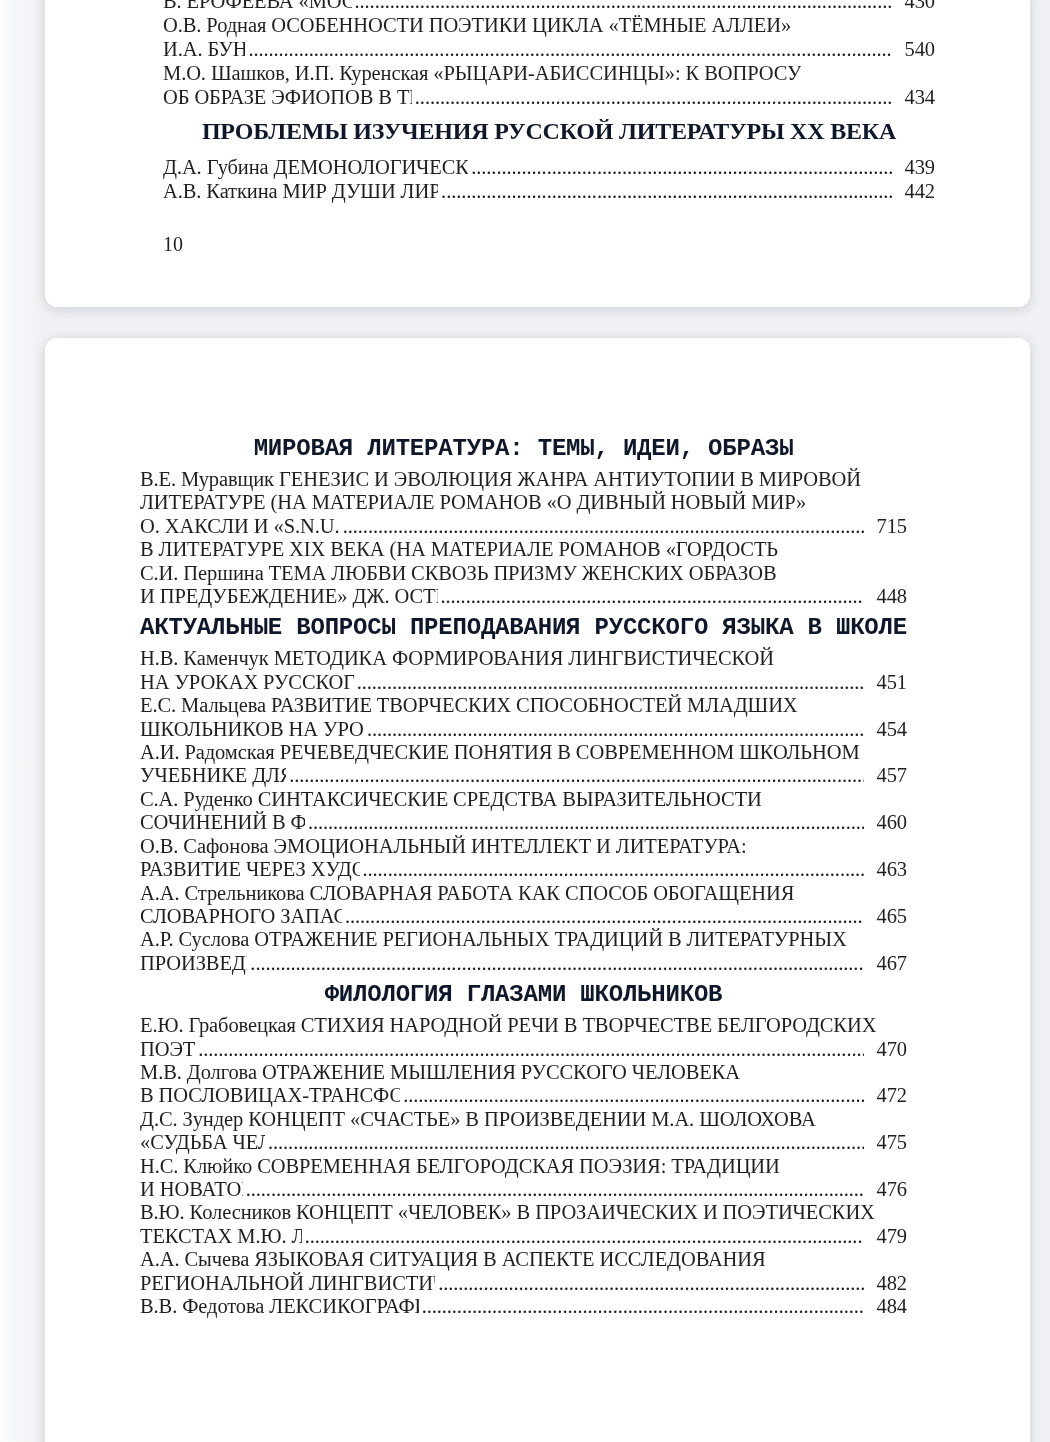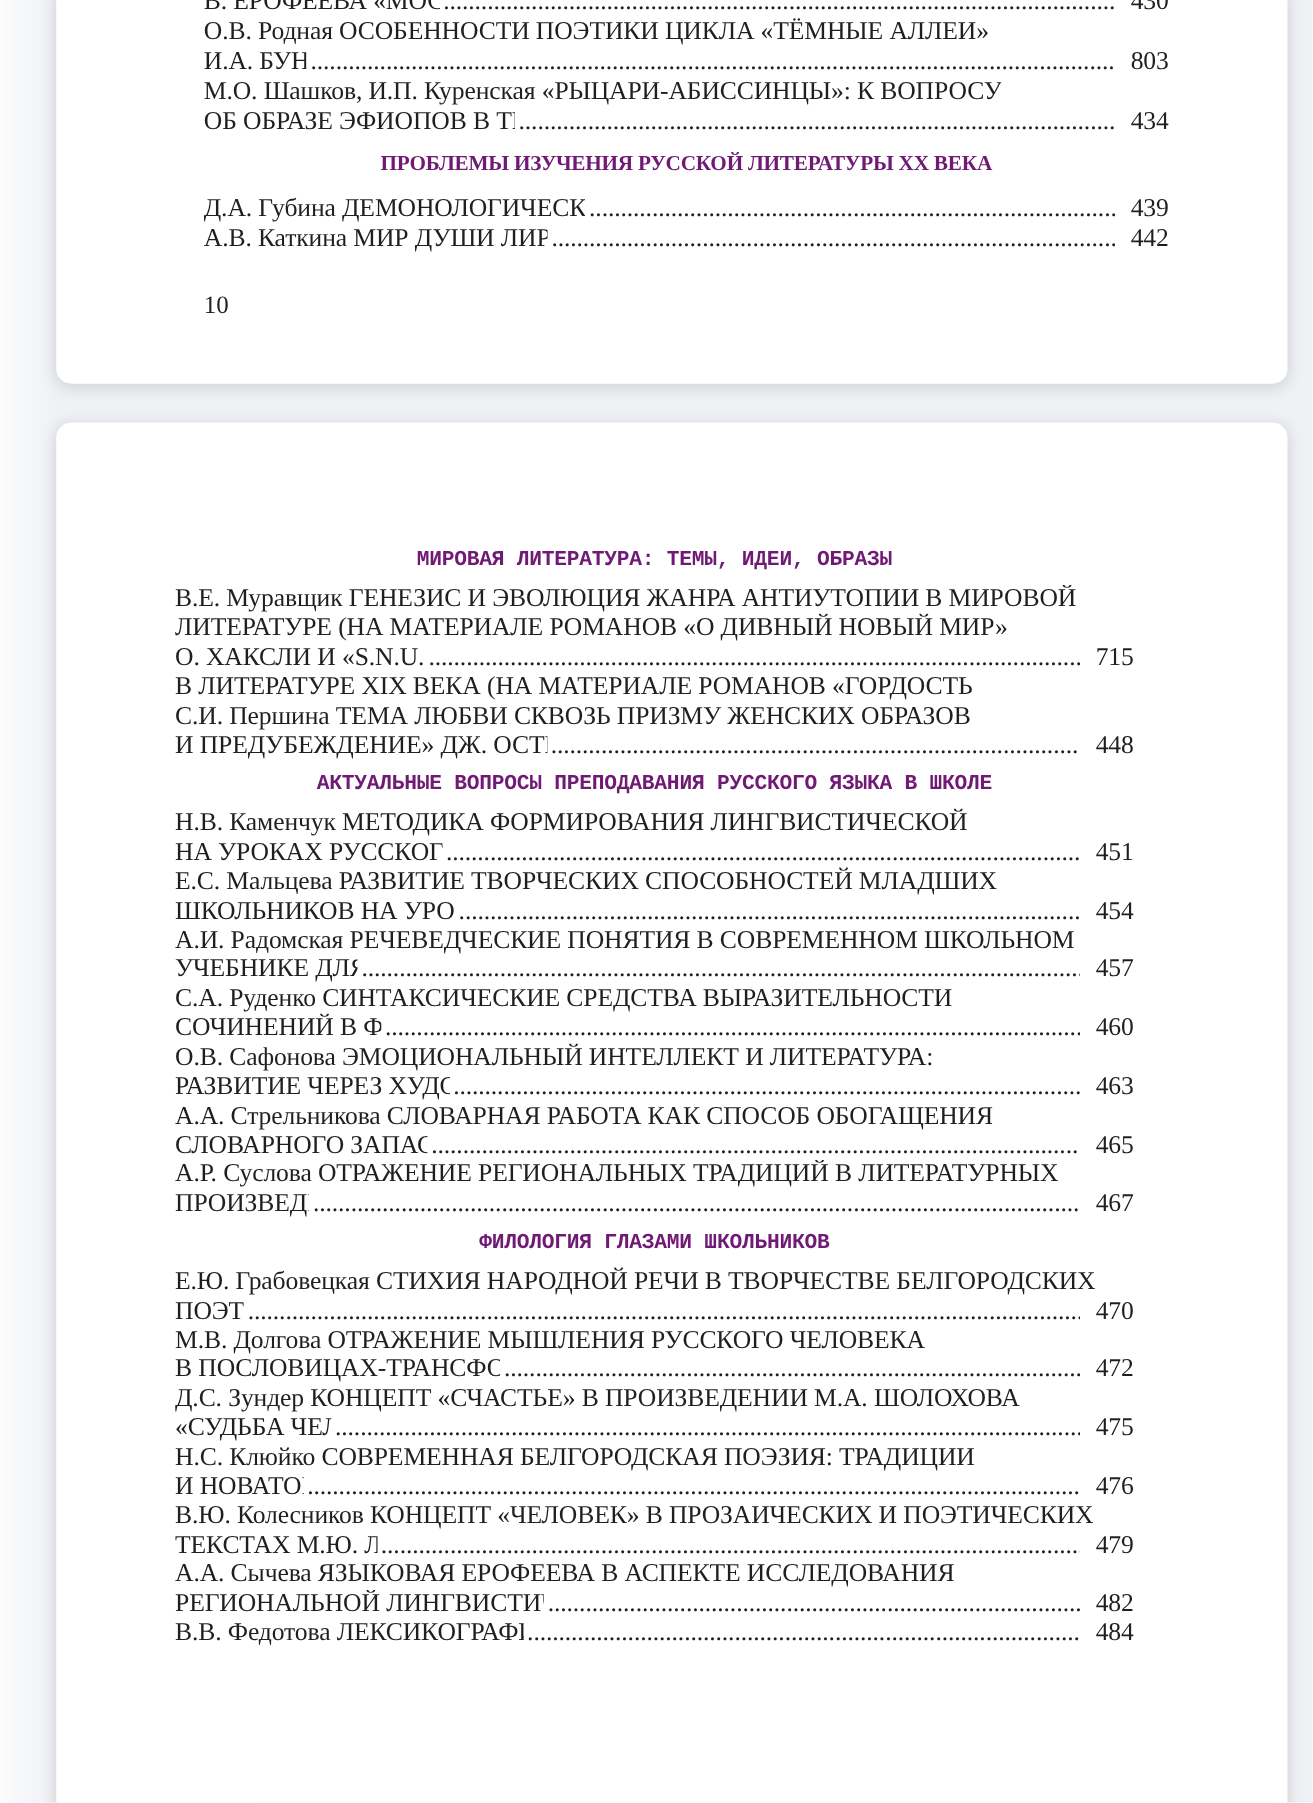--- a/index.html
+++ b/index.html
@@ -67,23 +67,23 @@
   }
   .num {
     flex: 0 0 auto;
     margin-left: 3px;
     min-width: 40px;
     text-align: right;
   }
   .heading {
     font-weight: 700;
     text-align: center;
-    font-size: 17px;
+    font-size: 24px;
     line-height: 24px;
-    color: #701a75;
+    color: #0f172a;
     letter-spacing: -0.2px;
     white-space: nowrap;
     overflow: hidden;
   }
   .page1 .heading { margin: 10px 0 12px; }
   .page2 .heading { margin: 8px 0 7px; font-family: Liberation Mono, monospace; }
   .page2 .heading:first-child { margin-top: 0; }
   .folio {
     text-align: left;
     font-size: 20px;
@@ -102,21 +102,21 @@
           <span class="t">В. ЕРОФЕЕВА «МОСКВА-ПЕТУШКИ»</span>
           <span class="leader">........................................................................................................................................................................................................</span>
           <span class="num">430</span>
         </div>
         <div class="line">
           <span class="t">О.В. Родная ОСОБЕННОСТИ ПОЭТИКИ ЦИКЛА «ТЁМНЫЕ АЛЛЕИ»</span>
         </div>
         <div class="line">
           <span class="t">И.А. БУНИНА</span>
           <span class="leader">........................................................................................................................................................................................................</span>
-          <span class="num">803</span>
+          <span class="num">540</span>
         </div>
         <div class="line">
           <span class="t">М.О. Шашков, И.П. Куренская «РЫЦАРИ-АБИССИНЦЫ»: К ВОПРОСУ</span>
         </div>
         <div class="line">
           <span class="t">ОБ ОБРАЗЕ ЭФИОПОВ В ТВОРЧЕСТВЕ Н.С. ГУМИЛЕВА</span>
           <span class="leader">........................................................................................................................................................................................................</span>
           <span class="num">434</span>
         </div>
         <div class="heading">ПРОБЛЕМЫ ИЗУЧЕНИЯ РУССКОЙ ЛИТЕРАТУРЫ XX ВЕКА</div>
@@ -248,21 +248,21 @@
         </div>
         <div class="line">
           <span class="t">В.Ю. Колесников КОНЦЕПТ «ЧЕЛОВЕК» В ПРОЗАИЧЕСКИХ И ПОЭТИЧЕСКИХ</span>
         </div>
         <div class="line">
           <span class="t">ТЕКСТАХ М.Ю. ЛЕРМОНТОВА</span>
           <span class="leader">........................................................................................................................................................................................................</span>
           <span class="num">479</span>
         </div>
         <div class="line">
-          <span class="t">А.А. Сычева ЯЗЫКОВАЯ ЕРОФЕЕВА В АСПЕКТЕ ИССЛЕДОВАНИЯ</span>
+          <span class="t">А.А. Сычева ЯЗЫКОВАЯ СИТУАЦИЯ В АСПЕКТЕ ИССЛЕДОВАНИЯ</span>
         </div>
         <div class="line">
           <span class="t">РЕГИОНАЛЬНОЙ ЛИНГВИСТИЧЕСКОЙ СРЕДЫ СОВРЕМЕННОЙ РОССИИ</span>
           <span class="leader">........................................................................................................................................................................................................</span>
           <span class="num">482</span>
         </div>
         <div class="line">
           <span class="t">В.В. Федотова ЛЕКСИКОГРАФИЧЕСКИЙ ПОРТРЕТ СЛОВА «СЕМЬЯ»</span>
           <span class="leader">........................................................................................................................................................................................................</span>
           <span class="num">484</span>

